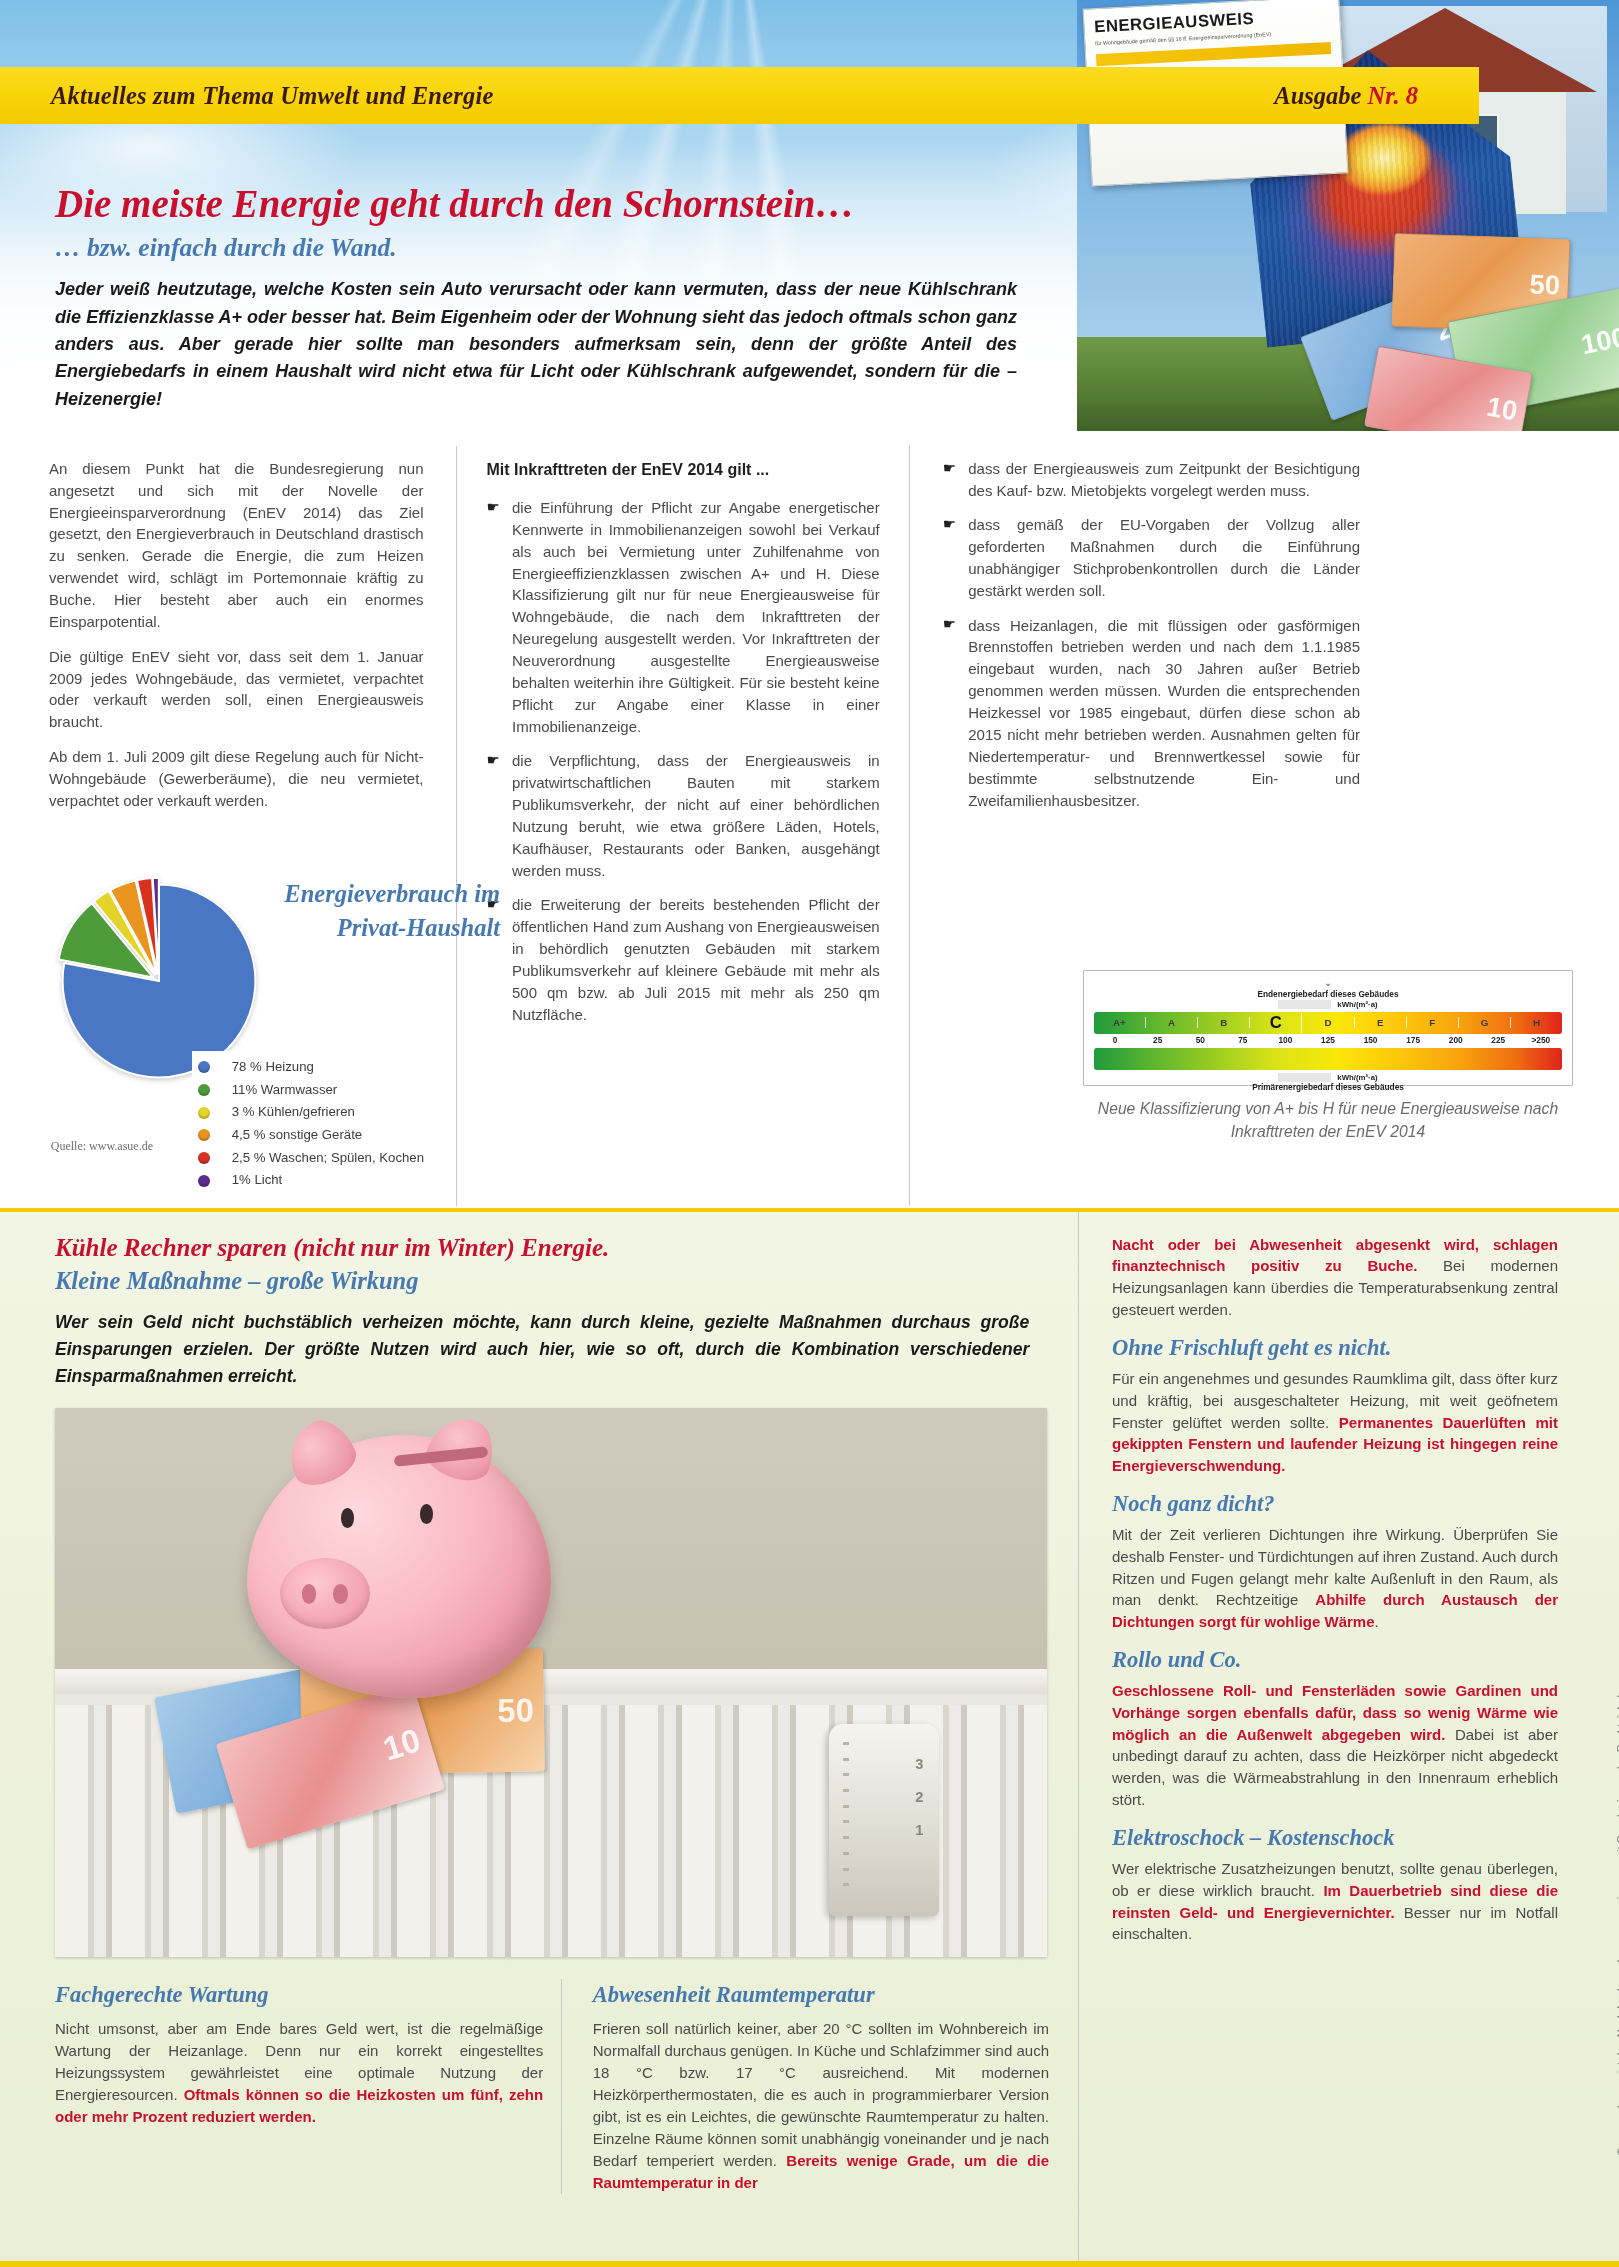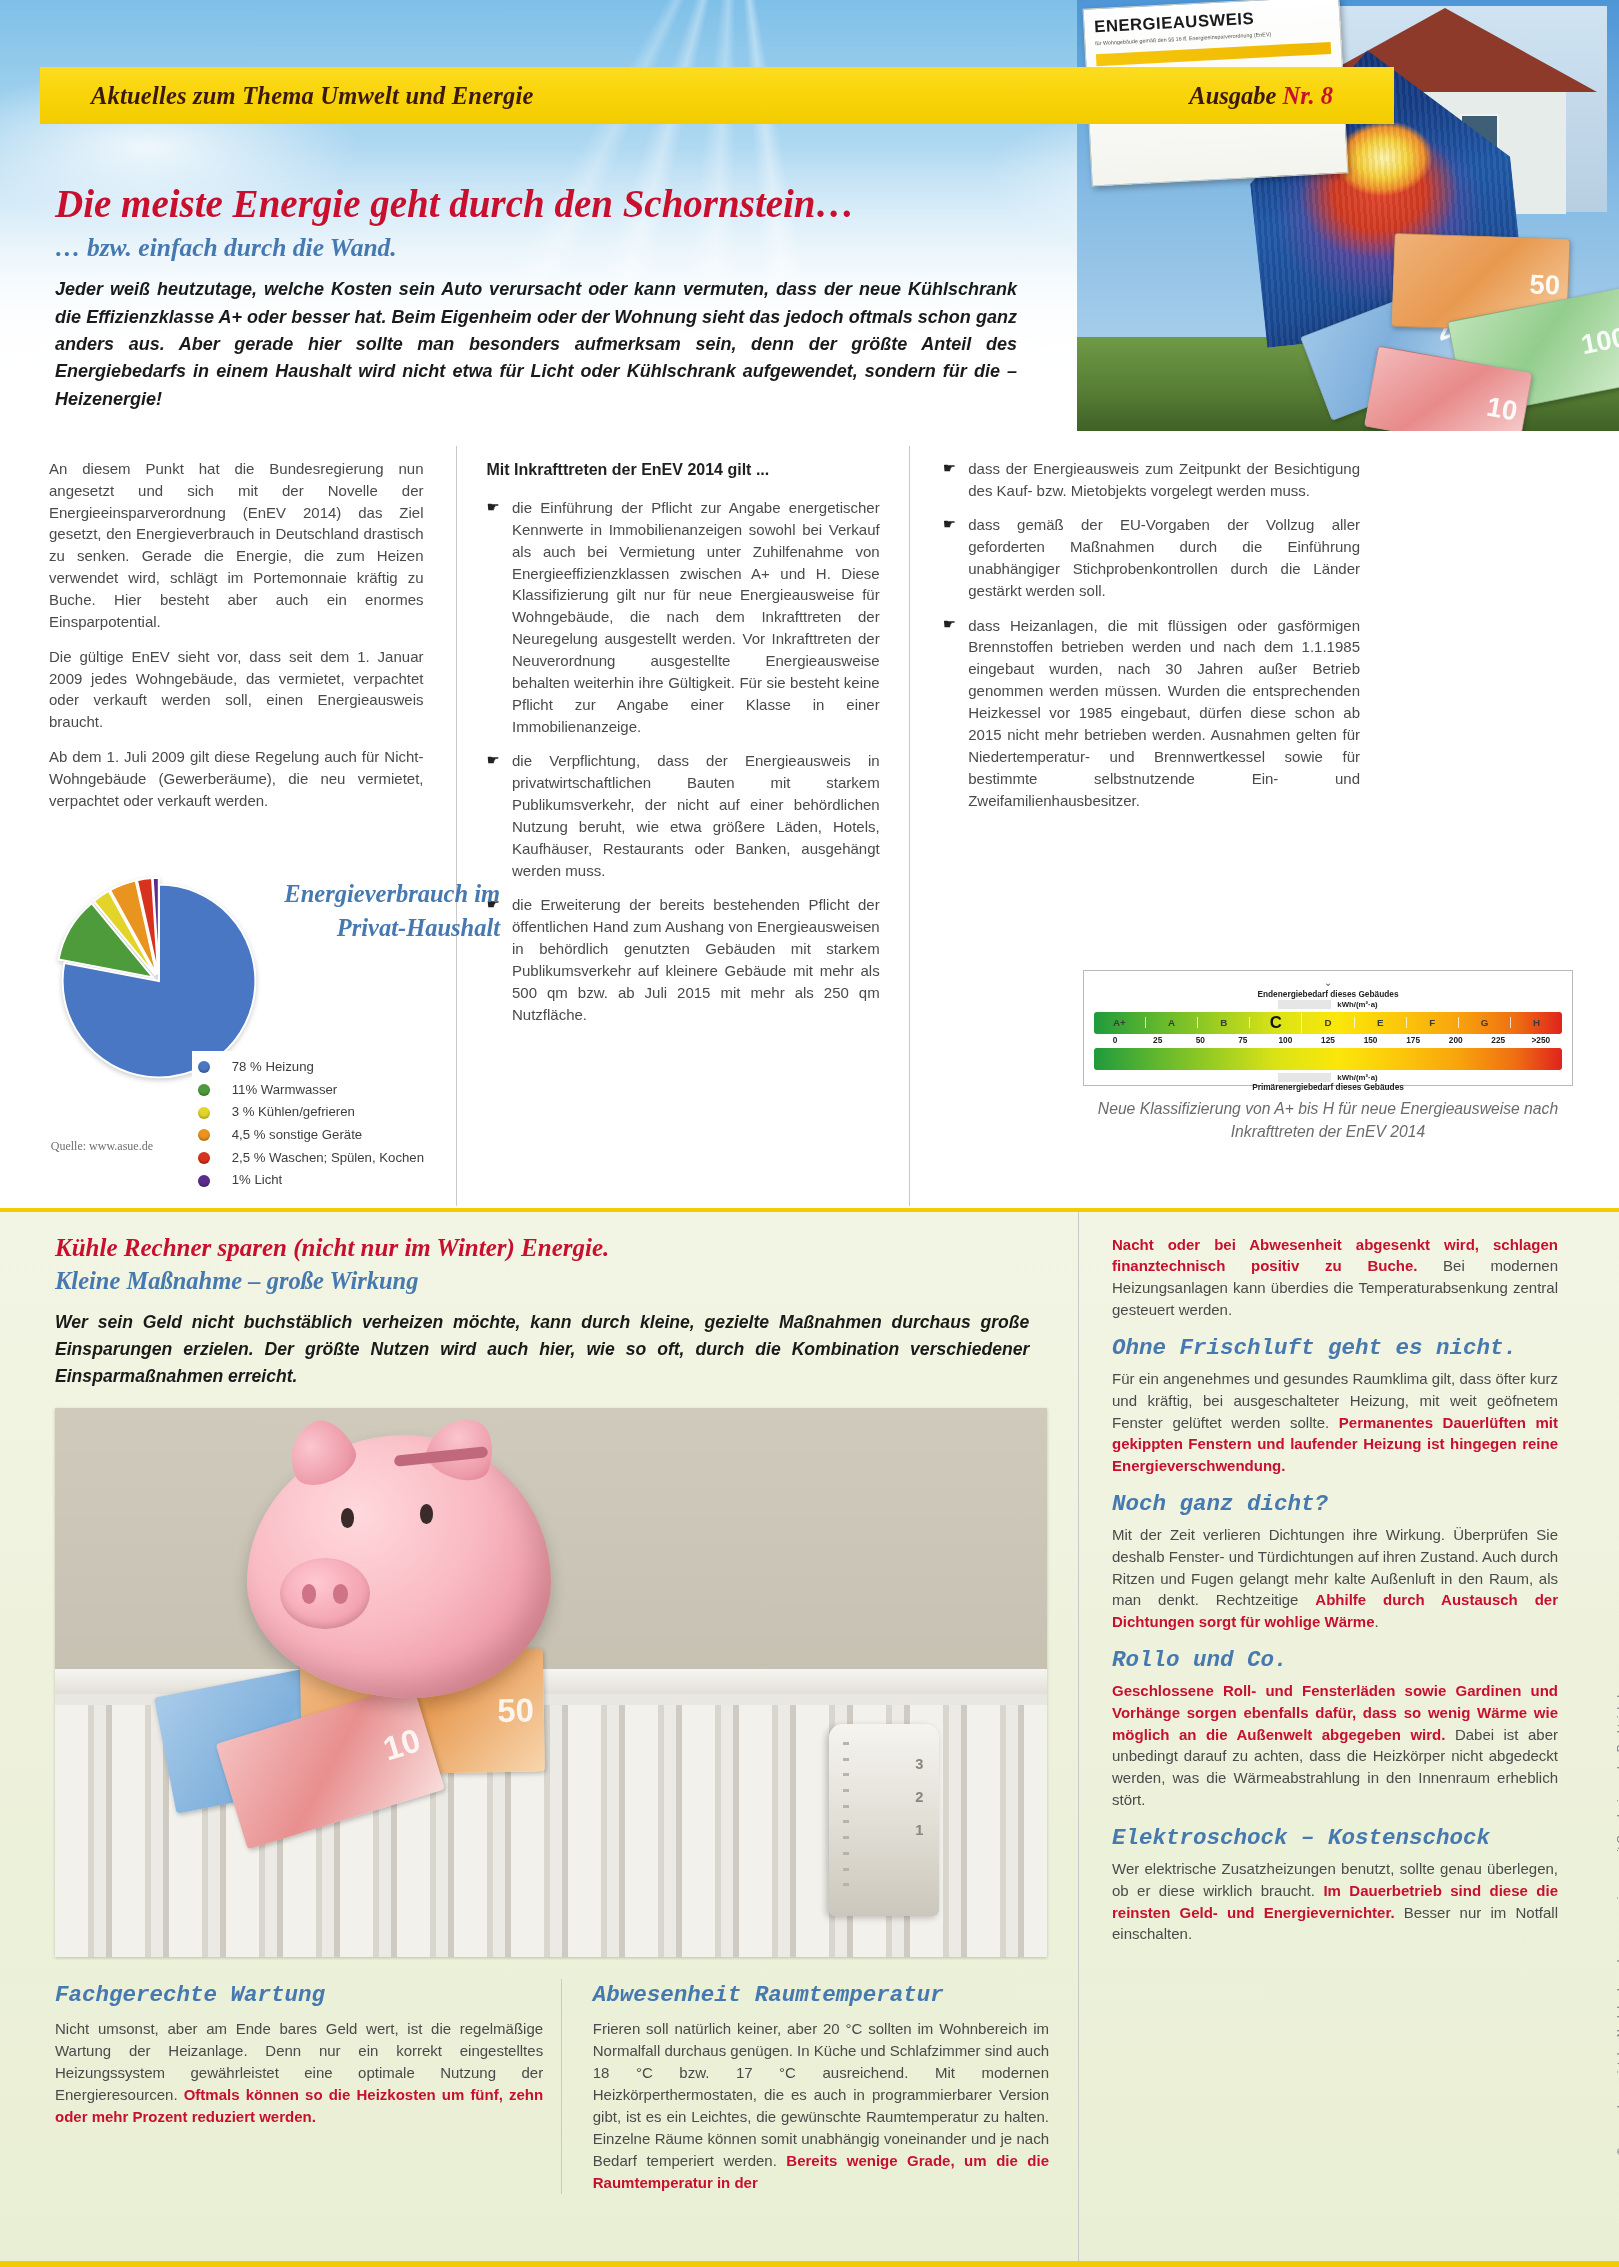--- a/index.html
+++ b/index.html
@@ -37,25 +37,24 @@
     background:
       radial-gradient(ellipse 255px 88px at 255px 245px, #fff 0%, #fff 55%, rgba(255,255,255,0) 78%),
       radial-gradient(ellipse 294px 98px at 549px 235px, #fff 0%, #fff 52%, rgba(255,255,255,0) 80%),
       radial-gradient(ellipse 235px 83px at 863px 250px, #fff 0%, #fff 55%, rgba(255,255,255,0) 80%),
       radial-gradient(ellipse 196px 69px at 1098px 260px, #fff 0%, #fff 55%, rgba(255,255,255,0) 80%),
       linear-gradient(180deg, rgba(255,255,255,0) 0%, rgba(255,255,255,.85) 60%, #fff 100%);
   }
 
   
   .masthead {
-    position: absolute; left: 0; top: 67px; width: 1354px; height: 57px;
+    position: absolute; left: 0; top: 67px; width: 1479px; height: 57px;
     background: linear-gradient(180deg,#fcdc20 0%, #f8d409 50%, #f2cc00 100%);
     display: flex; align-items: center; justify-content: space-between;
     padding: 0 61px 0 51px;
-    margin-left: 40px;
   }
   .masthead-title {
     font-family: "Liberation Serif", serif;
     font-style: italic; font-weight: bold; font-size: 24.5px; color: #3a1a0d;
     letter-spacing: 0.2px;
   }
   .masthead-issue {
     font-family: "Liberation Serif", serif;
     font-style: italic; font-weight: bold; font-size: 24.5px; color: #3a1a0d;
   }
@@ -304,21 +303,21 @@
   .pb.p20 { left:0;   top:11.8px; width:225px; height:118px; transform:rotate(-6deg);
             background:linear-gradient(135deg,#a9cbe9 0%, #7fb0dc 50%, #c2daf0 100%); }
   .pb.p50 { left:139px;top:0;   width:243px; height:123px; transform:rotate(4deg);
             background:linear-gradient(135deg,#f2bc86 0%, #e79a52 50%, #f8d6ae 100%); }
   .pb.p10 { left:61px; top:53px; width:206px; height:110px; transform:rotate(-12deg);
             background:linear-gradient(135deg,#f5c0c0 0%, #e88f8f 50%, #f9dcdc 100%); }
 
   .subcols { display:flex; margin-top:21.6px; }
   .subcol { width:490px; font-size:15px; line-height:1.46; color:#4a4a4a; text-align:justify; }
   .subcol.right { padding-left:31px; border-left:1px solid #c9c9c9; margin-left:17.6px; }
-  .h3b { font-family:Liberation Mono, monospace; font-style:italic; font-weight:bold;
+  .h3b { font-family:Liberation Serif, serif; font-style:italic; font-weight:bold;
          font-size:22.5px; color:#4679b0; margin-bottom:6.9px; }
   .red { color:#c8102e; font-weight:bold; }
   .a2-right p { margin-bottom:13.7px; font-size:15px; line-height:1.46; color:#4a4a4a; text-align:justify; }
   .a2-right .h3b { margin-top:3.9px; }
 
   .vert-credit {
     position:absolute; right:4.9px; top:1460px; width:19.6px;
     font-size:10.8px; color:#7a7a7a; white-space:nowrap;
     transform-origin: right top; transform: rotate(-90deg) translateX(-676px);
   }

